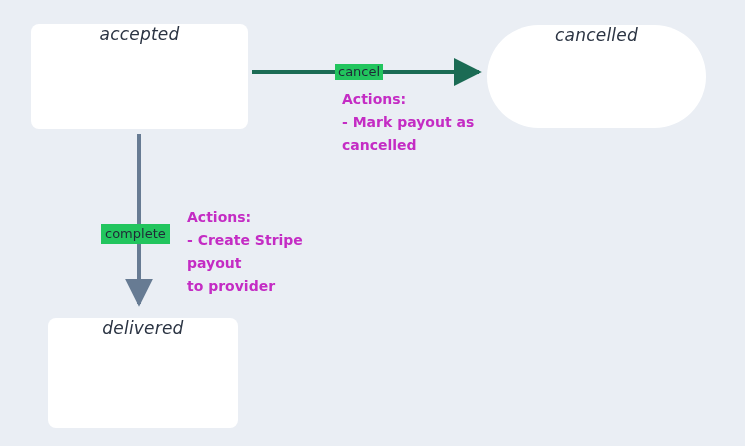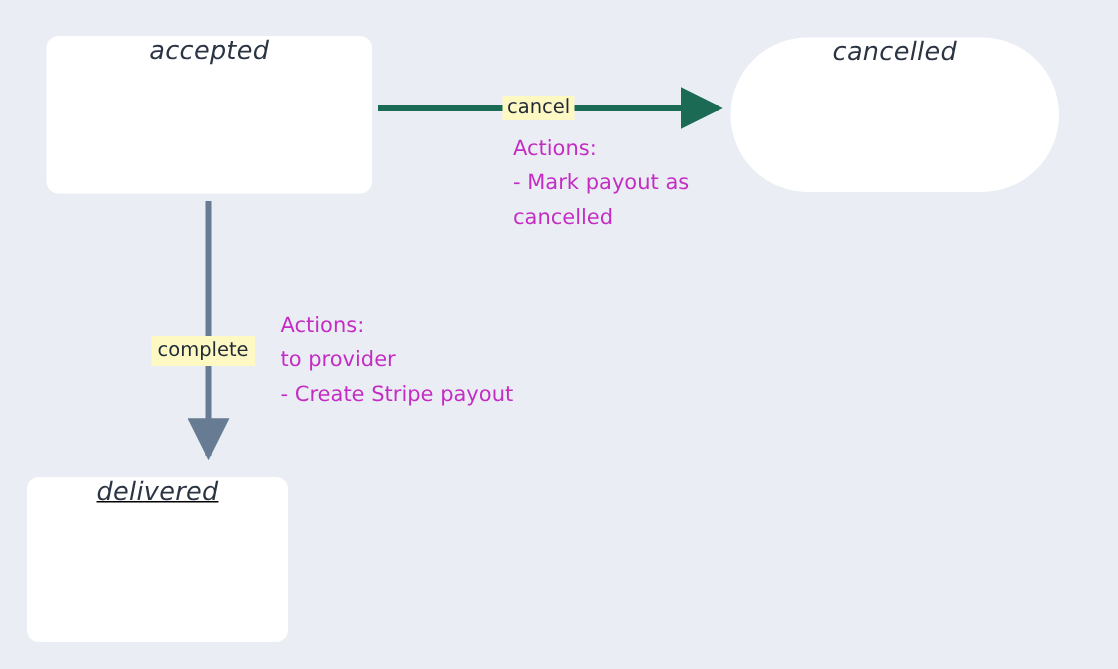--- a/index.html
+++ b/index.html
@@ -37,26 +37,25 @@
   }
 
   #node-accepted {
     left: 31px;
     top: 24px;
     width: 217px;
     height: 105px;
     border-radius: 8px;
   }
   #node-delivered {
-    left: 18px;
+    left: 48px;
     top: 318px;
-    width: 174px;
+    width: 190px;
     height: 110px;
     border-radius: 8px;
-    text-decoration: underline;
   }
   #node-cancelled {
     left: 487px;
     top: 25px;
     width: 219px;
     height: 103px;
     border-radius: 52px;
   }
 
   
@@ -67,21 +66,21 @@
     width: 745px;
     height: 446px;
     pointer-events: none;
   }
 
   
   .edge-label {
     position: absolute;
     font-size: 13px;
     color: #1f2937;
-    background: #fef9c3;
+    background: #22c55e;
     white-space: nowrap;
     line-height: 16px;
     text-align: right;
   }
   #label-cancel {
     left: 335px;
     top: 64px;
     padding: 0 3px;
   }
   #label-complete {
@@ -90,20 +89,21 @@
     padding: 2px 4px;
   }
 
   
   .actions {
     position: absolute;
     color: #c42cc4;
     font-size: 14px;
     line-height: 23px;
     white-space: nowrap;
+    font-weight: bold;
   }
   #actions-cancel {
     left: 342px;
     top: 88px;
     width: 150px;
     white-space: normal;
   }
   #actions-complete {
     left: 187px;
     top: 206px;
@@ -151,17 +151,17 @@
   <div id="label-complete" class="edge-label">complete</div>
 
   <div id="actions-cancel" class="actions">
     <span class="actions-line">Actions:</span>
     <span class="actions-line">- Mark payout as</span>
     <span class="actions-line">cancelled</span>
   </div>
 
   <div id="actions-complete" class="actions">
     <span class="actions-line">Actions:</span>
+    <span class="actions-line">- Create Stripe payout</span>
     <span class="actions-line">to provider</span>
-    <span class="actions-line">- Create Stripe payout</span>
   </div>
 
 </div>
 
 </body></html>

